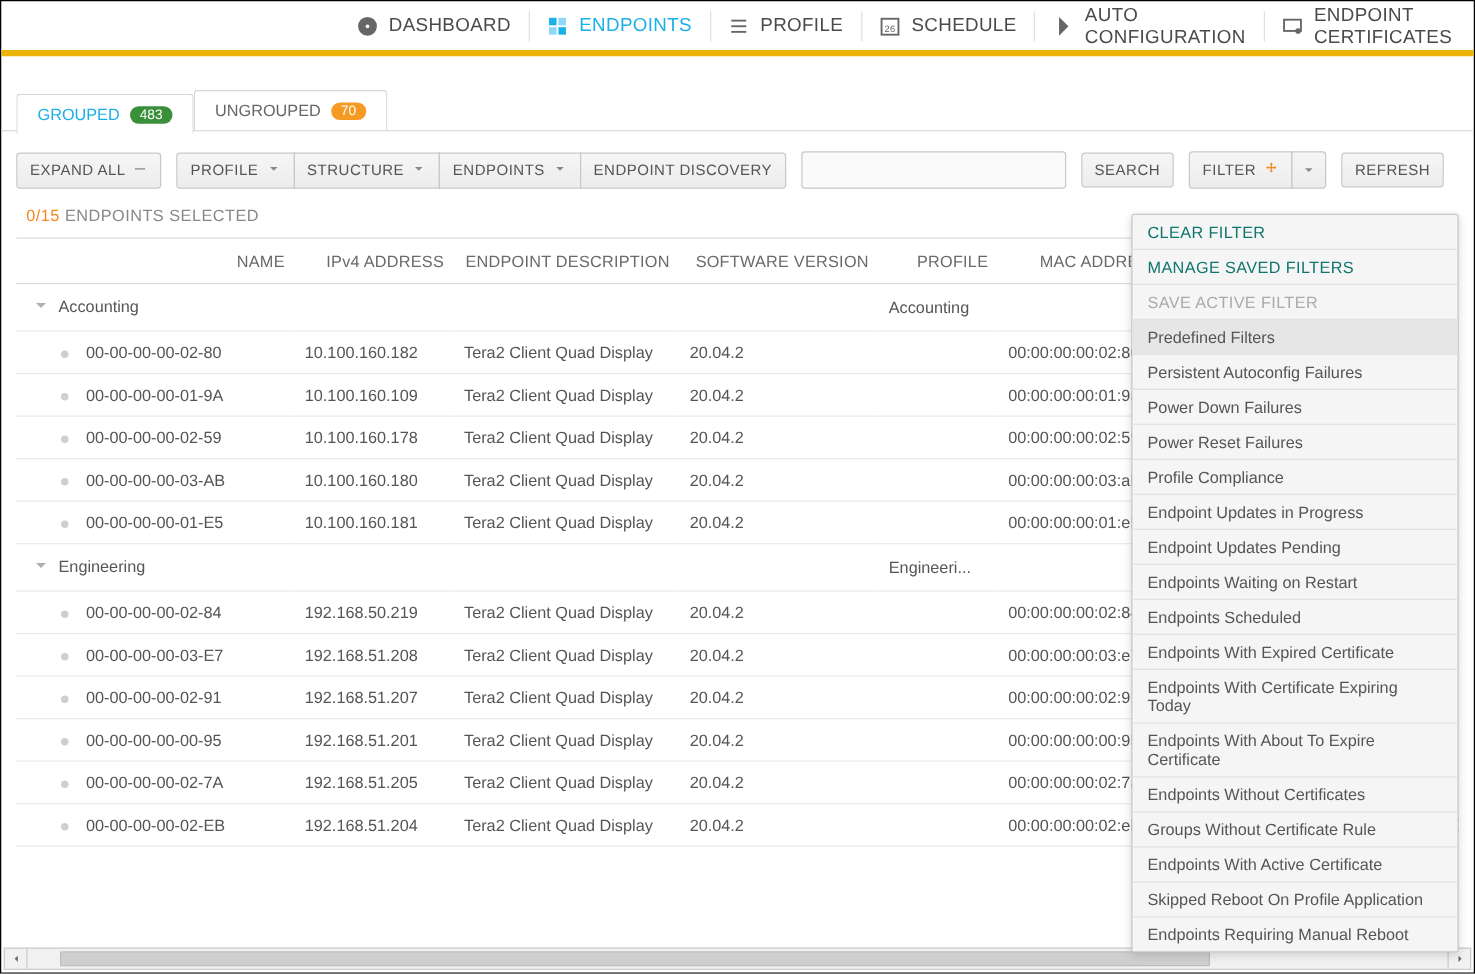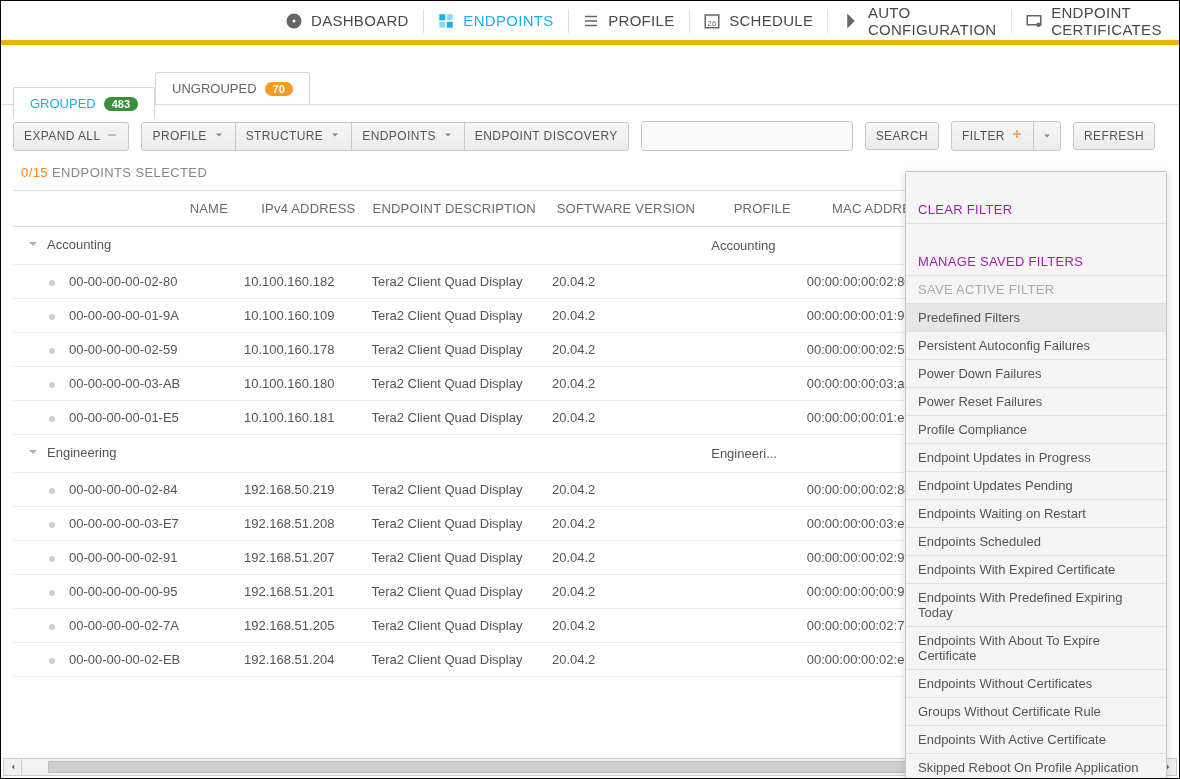--- a/index.html
+++ b/index.html
@@ -11,22 +11,22 @@
   .topnav .item { display:flex; align-items:center; gap:8px; padding:0 14px; height:100%; font-size:15px; color:#4a4a4a; cursor:pointer; letter-spacing:.3px; }
   .topnav .item.active { color:#1bb0e8; }
   .topnav .icon { width:18px; height:18px; display:inline-flex; align-items:center; justify-content:center; }
   .topnav .icon svg { width:18px; height:18px; fill:#666; }
   .topnav .item.active .icon svg { fill:#1bb0e8; }
   .topnav .sep { width:1px; height:24px; background:#e0e0e0; }
 
   
   .tabrow { display:flex; align-items:flex-end; gap:0; padding:18px 12px 0 12px; height:60px; border-bottom:1px solid #dcdcdc; }
   .tab { display:flex; align-items:center; gap:8px; padding:8px 16px; border:1px solid #d6d6d6; border-bottom:none; border-radius:3px 3px 0 0; background:#fff; font-size:13px; color:#666; cursor:pointer; }
-  .tab.active { color:#1bb0e8; background:#fff; position:relative; top:15px;align-items:center; }
-  .badge { display:inline-block; padding:1px 8px; border-radius:10px; font-size:11px; color:#fff; font-weight:700; }
+  .tab.active { color:#1bb0e8; background:#fff; position:relative; top:3px;align-items:center; }
+  .badge { display:inline-block; padding:1px 8px; border-radius:10px; font-size:11px; color:#fff; font-weight:400; }
   .badge.green { background:#3a8f3a; }
   .badge.orange { background:#f59a23; }
 
   
   .toolbar { display:flex; align-items:center; gap:12px; padding:16px 12px 10px 12px; flex-wrap:nowrap; }
   .btn { display:inline-flex; align-items:center; gap:6px; background:linear-gradient(#f6f6f6,#ececec); border:1px solid #c8c8c8; border-radius:3px; padding:6px 10px; font-size:12px; color:#555; letter-spacing:.4px; cursor:pointer; }
   .btn .chev { display:inline-block; }
   .btn .chev svg, .iconbtn svg { width:12px; height:12px; fill:#888; }
   .btngroup { display:flex; }
   .btngroup .btn { border-radius:0; margin-left:-1px; }
@@ -56,21 +56,21 @@
   col.c-prof { width:90px; }
   col.c-mac  { width:130px; }
   col.c-end  { width:200px; }
   col.c-last { width:60px; }
 
   
   .dropdown { position:absolute; top:170px; right:12px; width:262px; background:#f5f5f5; border:1px solid #c8c8c8; border-radius:2px; box-shadow:0 2px 8px rgba(0,0,0,.15); z-index:10; }
   .dropdown .dditem { padding:6px 12px; font-size:13px; color:#555; border-bottom:1px solid #e2e2e2; cursor:pointer; }
   .dropdown .dditem:last-child { border-bottom:none; }
   .dropdown .dditem.disabled { color:#aaa; text-transform:uppercase; cursor:default; letter-spacing:.3px; }
-  .dropdown .dditem.header { color:#a21caf; text-transform:uppercase; letter-spacing:.3px;margin-top:24px; }
+  .dropdown .dditem.header { color:#0f766e; text-transform:uppercase; letter-spacing:.3px; }
   .dropdown .dditem.highlight { background:#e6e6e6; }
 
   
   .hscroll { position:absolute; bottom:2px; left:2px; right:2px; height:18px; background:#f1f1f1; border:1px solid #ccc; display:flex; align-items:center; }
   .hscroll .arrow { width:18px; height:100%; display:flex; align-items:center; justify-content:center; border-right:1px solid #ccc; cursor:pointer;}
   .hscroll .arrow:last-child { border-left:1px solid #ccc; border-right:none; }
   .hscroll .track { flex:1; position:relative; height:100%; }
   .hscroll .thumb { position:absolute; left:26px; top:2px; height:12px; width:920px; background:#cfcfcf; border:1px solid #bdbdbd; border-radius:1px; }
   .hscroll svg { width:10px; height:10px; fill:#666; }
 </style>
@@ -387,21 +387,21 @@
       <div class="dditem highlight">Predefined Filters</div>
       <div class="dditem">Persistent Autoconfig Failures</div>
       <div class="dditem">Power Down Failures</div>
       <div class="dditem">Power Reset Failures</div>
       <div class="dditem">Profile Compliance</div>
       <div class="dditem">Endpoint Updates in Progress</div>
       <div class="dditem">Endpoint Updates Pending</div>
       <div class="dditem">Endpoints Waiting on Restart</div>
       <div class="dditem">Endpoints Scheduled</div>
       <div class="dditem">Endpoints With Expired Certificate</div>
-      <div class="dditem">Endpoints With Predefined Expiring Today</div>
+      <div class="dditem">Endpoints With Certificate Expiring Today</div>
       <div class="dditem">Endpoints With About To Expire Certificate</div>
       <div class="dditem">Endpoints Without Certificates</div>
       <div class="dditem">Groups Without Certificate Rule</div>
       <div class="dditem">Endpoints With Active Certificate</div>
       <div class="dditem">Skipped Reboot On Profile Application</div>
       <div class="dditem">Endpoints Requiring Manual Reboot</div>
     </div>
 
   <div class="hscroll">
     <div class="arrow">

